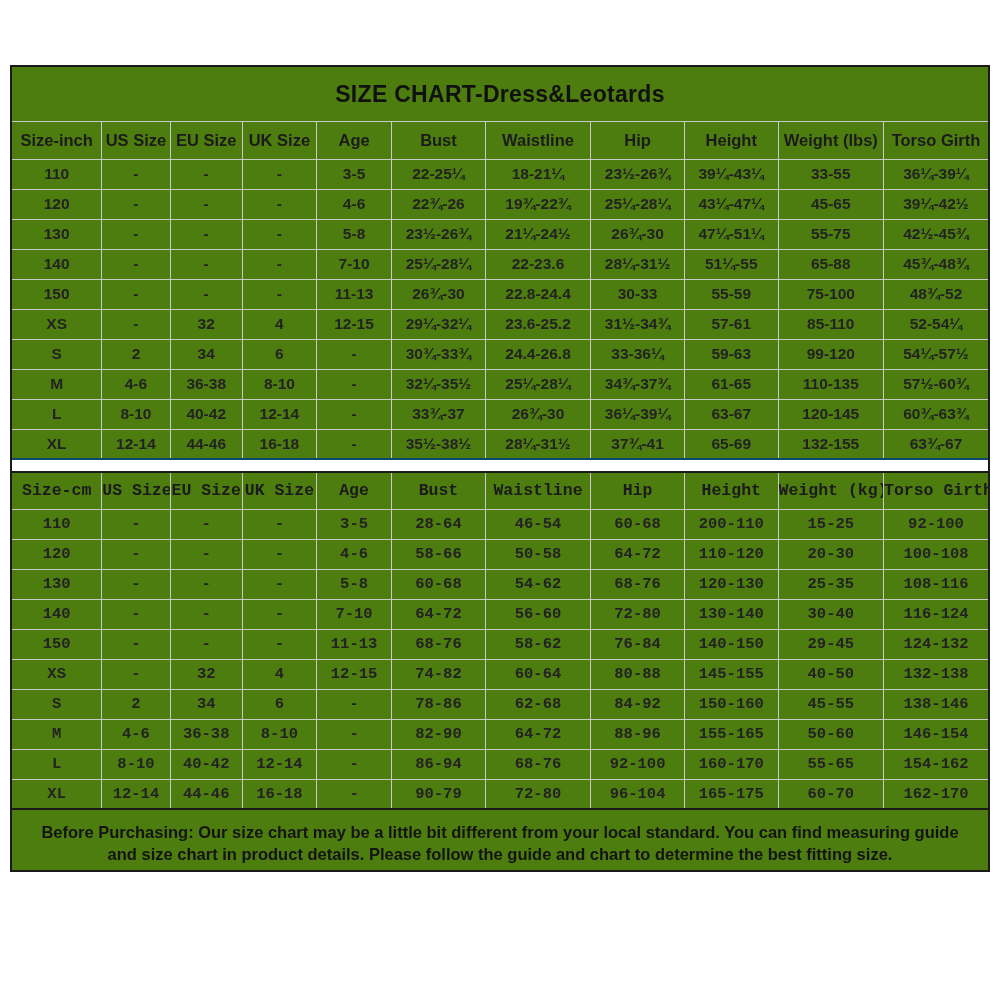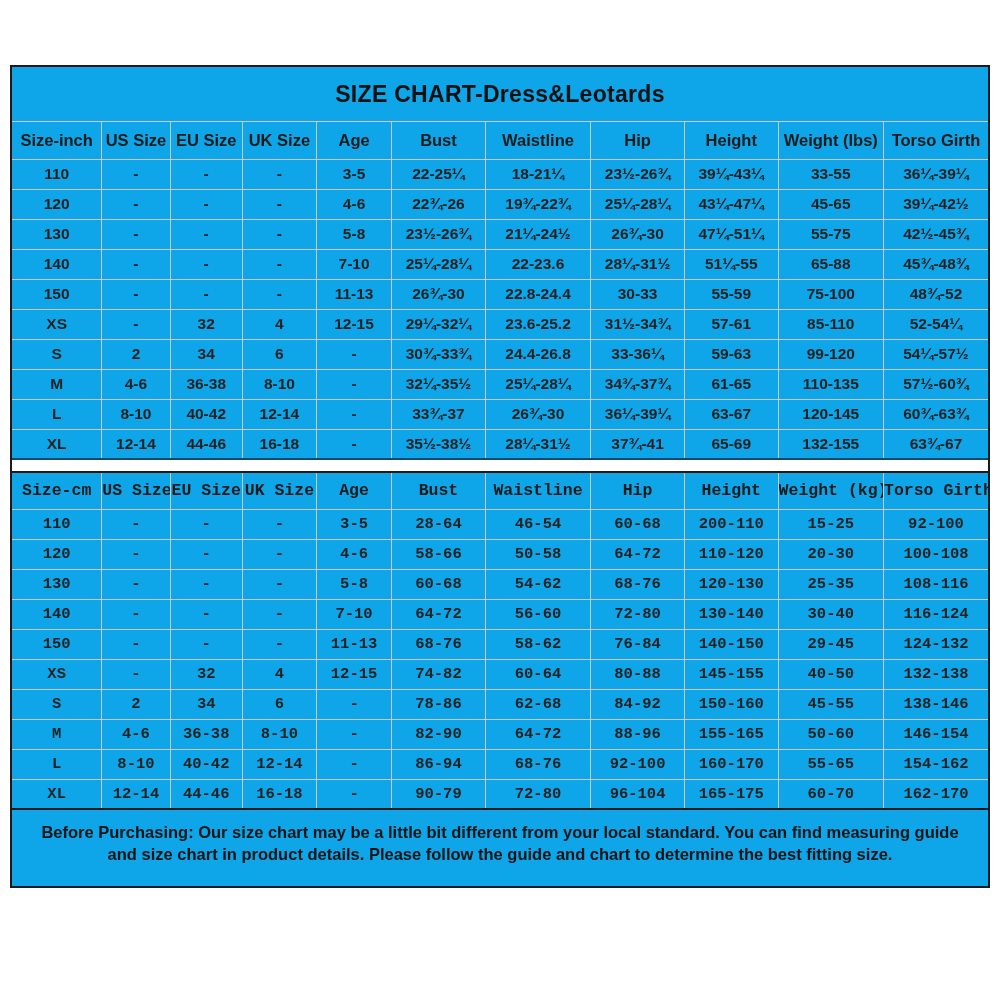--- a/index.html
+++ b/index.html
@@ -7,21 +7,21 @@
     width: 1000px; height: 1000px;
     background: #ffffff;
     font-family: "Liberation Sans", "DejaVu Sans", sans-serif;
     color: #1c1c1c;
   }
   .container {
     position: absolute;
     left: 10px; top: 65px;
     width: 980px;
     border: 2px solid #1a1a1a;
-    background: #0ea5e9;
+    background: #4d7c0f;
   }
   .title-bar {
     height: 55px;
     display: flex;
     align-items: center;
     justify-content: center;
     border-bottom: 1px solid #c9c9c9;
   }
   .title-bar h1 {
     font-size: 23px;
@@ -46,21 +46,21 @@
   td { height: 30px; font-size: 15.5px; color: #222222; }
   th:first-child, td:first-child { border-left: none; }
   th:last-child,  td:last-child  { border-right: none; }
   table th { border-top: none; }
   table.table-inch { border-bottom: 2px solid #0c4a6e; }
   table.table-inch tbody tr:last-child td { border-bottom: none; }
   .table-gap { height: 11px; background: #ffffff; }
   table.table-cm { border-top: 2px solid #1a1a1a; border-bottom: 2px solid #1a1a1a; font-family: Liberation Mono, monospace; }
   table.table-cm tbody tr:last-child td { border-bottom: none; }
   .note {
-    padding: 11px 14px 21px 14px;
+    padding: 11px 14px 5px 14px;
     text-align: center;
     font-size: 16.5px;
     font-weight: 700;
     line-height: 22px;
     color: #141414;
   }
 </style>
 </head>
 <body>
 

